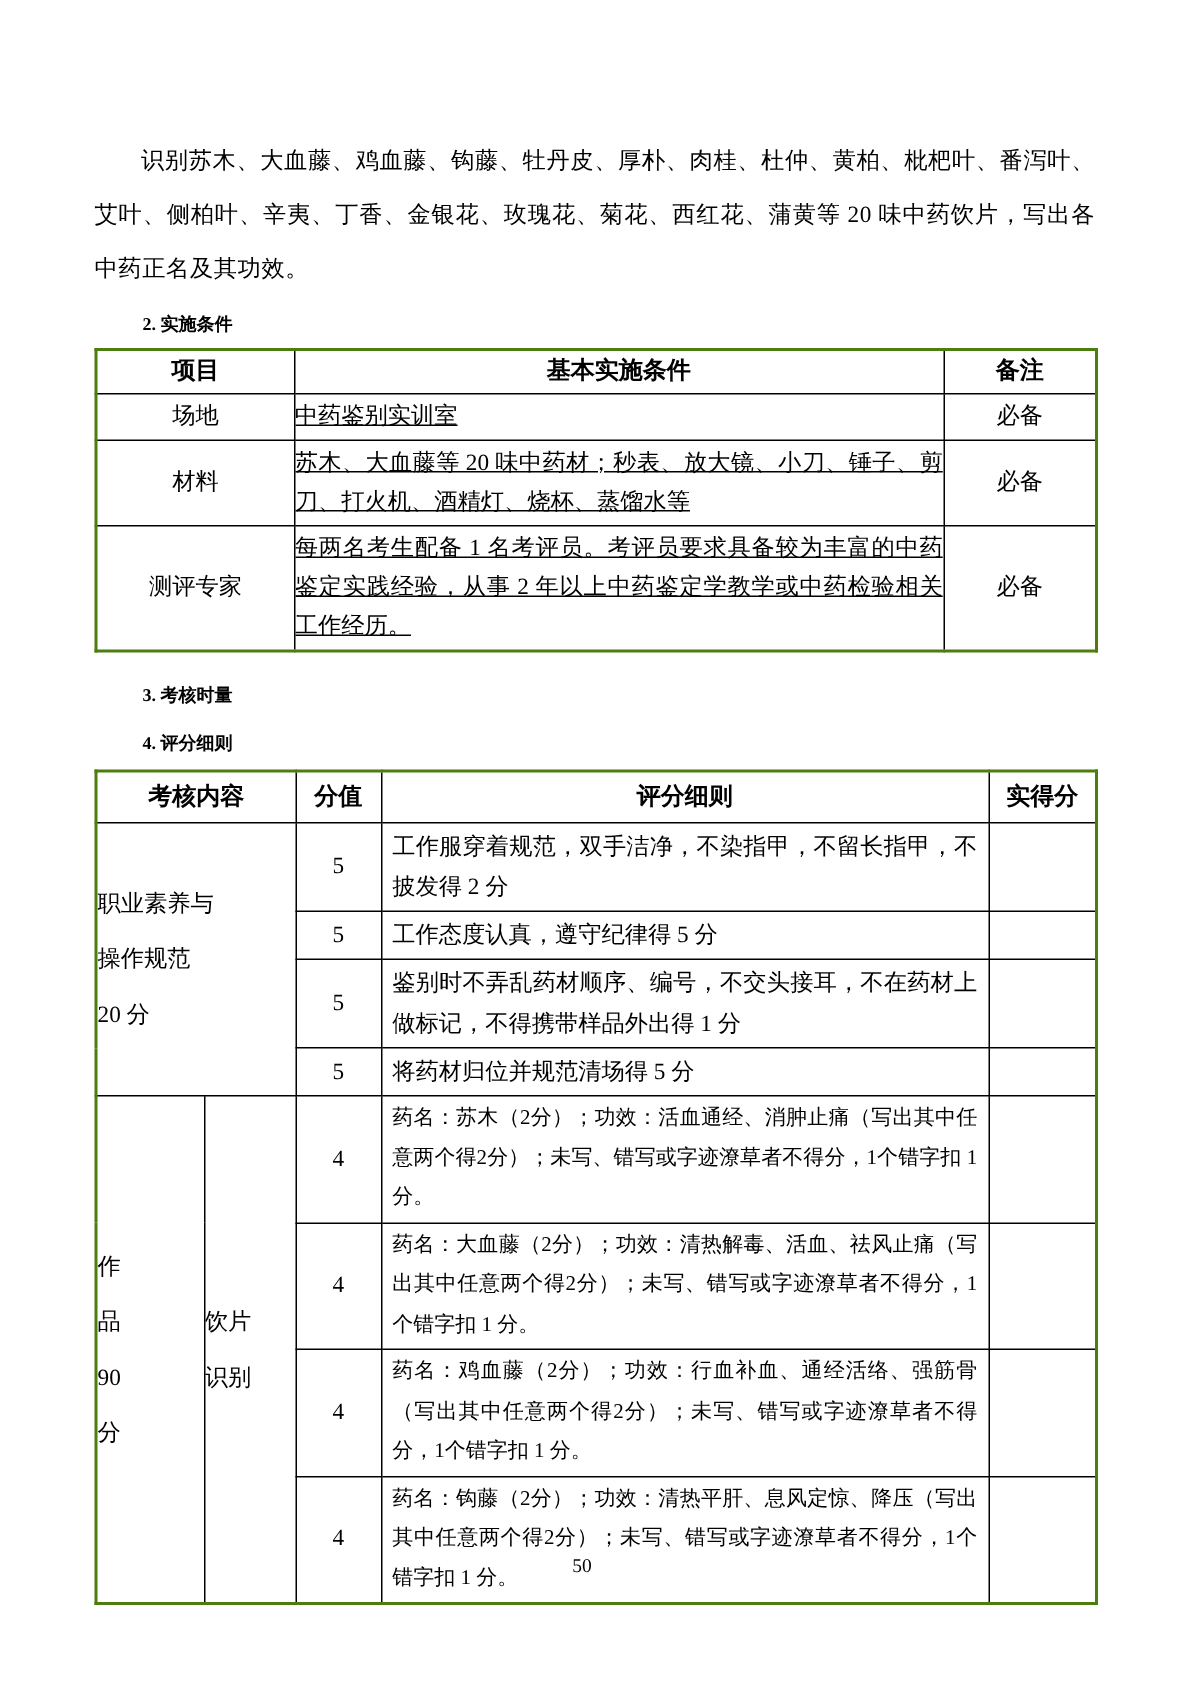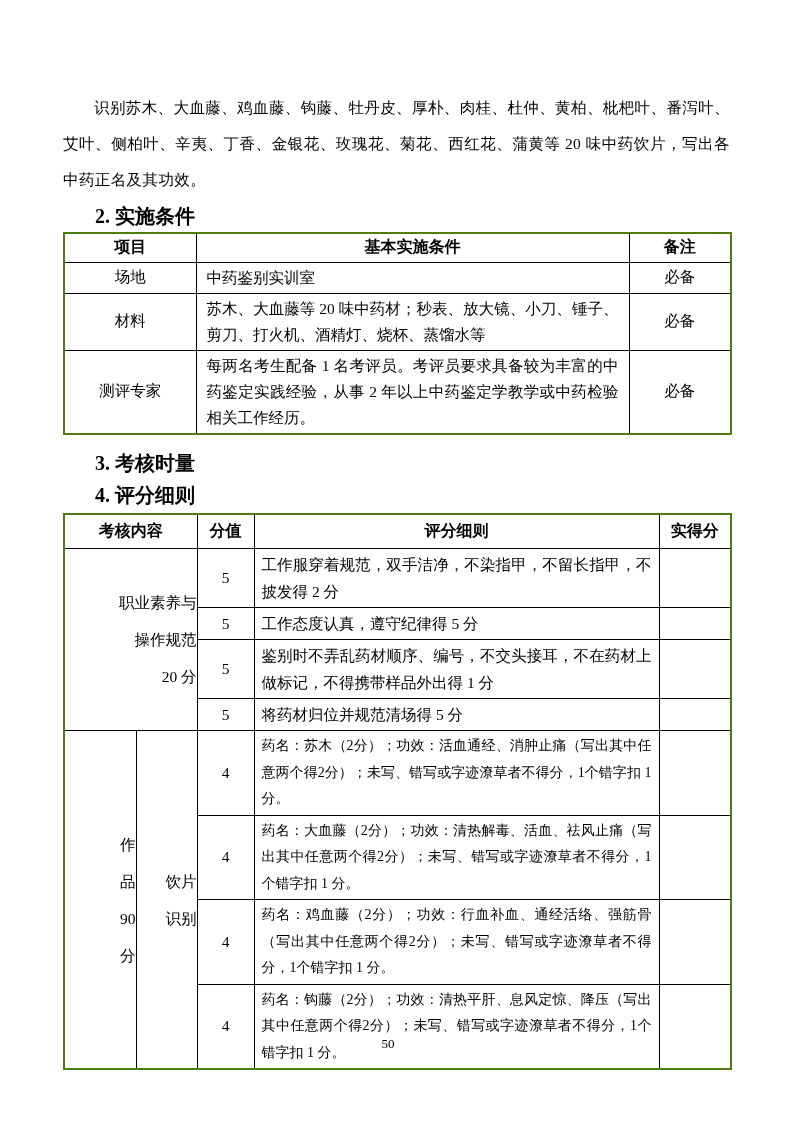--- a/index.html
+++ b/index.html
@@ -19,21 +19,21 @@
     margin:0;
     padding-top:90px;
     font-size:15.5px;
     line-height:36px;
     text-align:justify;
     text-indent:2em;
     letter-spacing:0.4px;
   }
   .sec-heading{
     font-weight:bold;
-    font-size:20px;
+    font-size:12px;
     padding-left:32px;
     margin:6px 0 4px 0;
     line-height:24px;
   }
   .sec-heading.h3{margin-top:16px;}
   .sec-heading.h4{margin-top:8px;}
   .plain-line{
     margin:10px 0 0 0;
     font-size:15.5px;
     line-height:24px;
@@ -55,41 +55,42 @@
   th{
     font-weight:bold;
     font-size:16px;
     text-align:center;
   }
   .t1{margin-top:2px;}
   .t1 .hrow{height:29px;}
   .c-center{text-align:center;}
   .c-cond{
     text-align:left;
-    padding:2px 10px;
+    padding:2px 0;
     line-height:26px;
     text-align:justify;
+    text-decoration:underline;
   }
   .r-changdi{height:28px;}
   .r-cailiao{height:54px;}
   .r-zhuanjia{height:80px;}
   .t2{margin-top:6px;padding-left:36px;}
   .t2 .hrow{height:35px;}
   .score-cell{text-align:center;}
   .detail-cell{
     padding:2px 7px;
     line-height:27px;
     text-align:justify;
   }
   .detail-cell.small{
     font-size:14px;
     line-height:26.5px;
   }
   .group-label{
-    text-align:right;
+    text-align:left;
     line-height:37px;
   }
   .group-label span{display:block;}
   .r-g1a{height:55px;}
   .r-g1b{height:28px;}
   .r-g1c{height:55px;}
   .r-g1d{height:27px;}
   .r-g2{height:80px;}
   .page-number{
     position:absolute;

